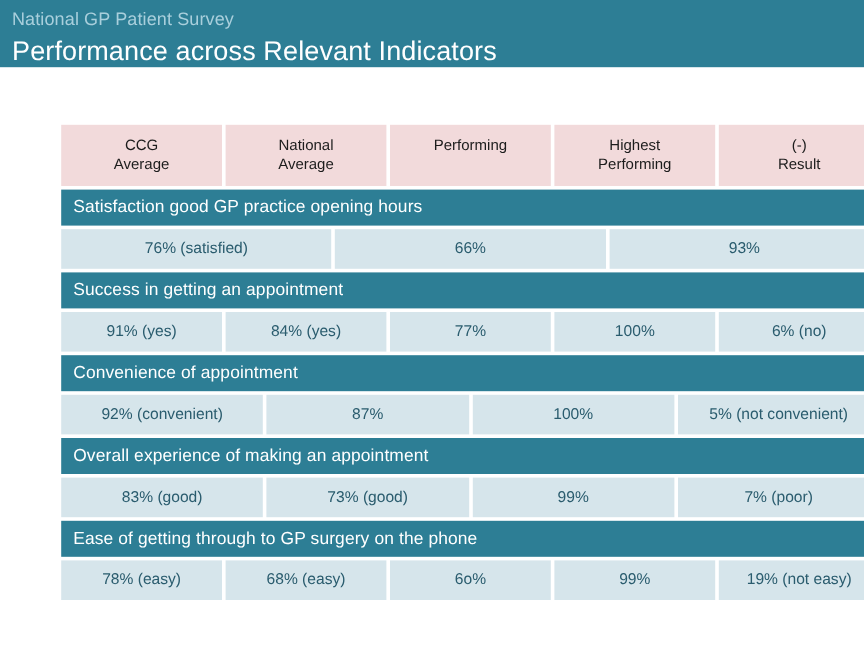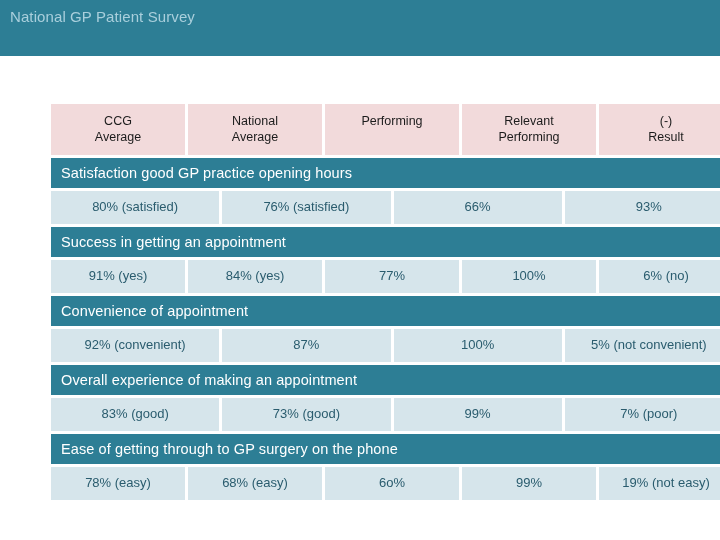--- a/index.html
+++ b/index.html
@@ -103,49 +103,49 @@
   .data-row.tall .data-cell {
     padding-top: 7px;
     padding-bottom: 8px;
   }
 </style>
 </head>
 <body>
 
 <div class="banner">
   <div class="banner-subtitle">National GP Patient Survey</div>
+  <div class="banner-title">Performance across Relevant Indicators</div>
 </div>
 
 <div class="table">
 
   <div class="row head-row">
     <div class="head-cell">
       <div>CCG</div>
       <div>Average</div>
     </div>
     <div class="head-cell">
       <div>National</div>
       <div>Average</div>
     </div>
     <div class="head-cell">
       <div>Performing</div>
     </div>
     <div class="head-cell">
-      <div>Relevant</div>
+      <div>Highest</div>
       <div>Performing</div>
     </div>
     <div class="head-cell">
       <div>(-)</div>
       <div>Result</div>
     </div>
   </div>
 
   <div class="section-band">Satisfaction good GP practice opening hours</div>
   <div class="row data-row">
-    <div class="data-cell">80% (satisfied)</div>
     <div class="data-cell">76% (satisfied)</div>
     <div class="data-cell">66%</div>
     <div class="data-cell">93%</div>
   </div>
 
   <div class="section-band">Success in getting an appointment</div>
   <div class="row data-row">
     <div class="data-cell">91% (yes)</div>
     <div class="data-cell">84% (yes)</div>
     <div class="data-cell">77%</div>

